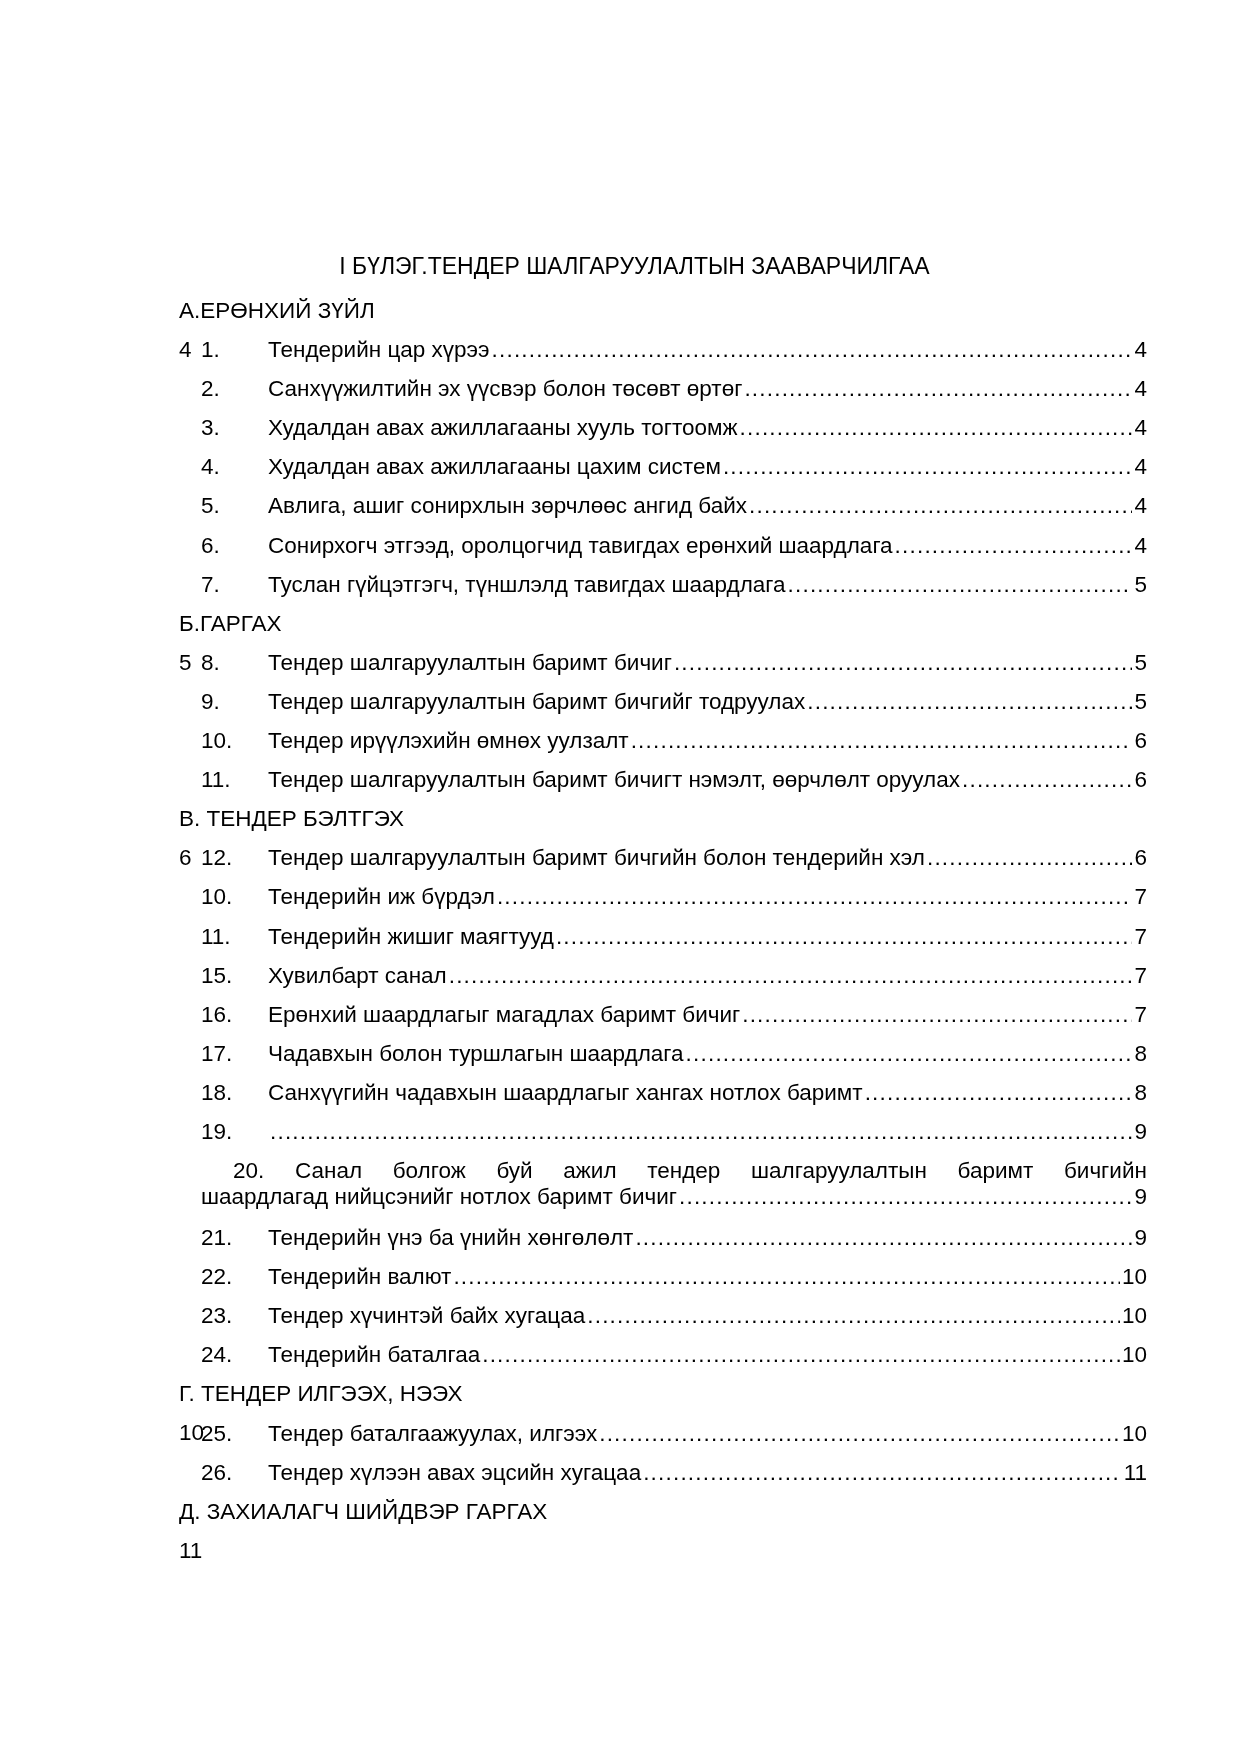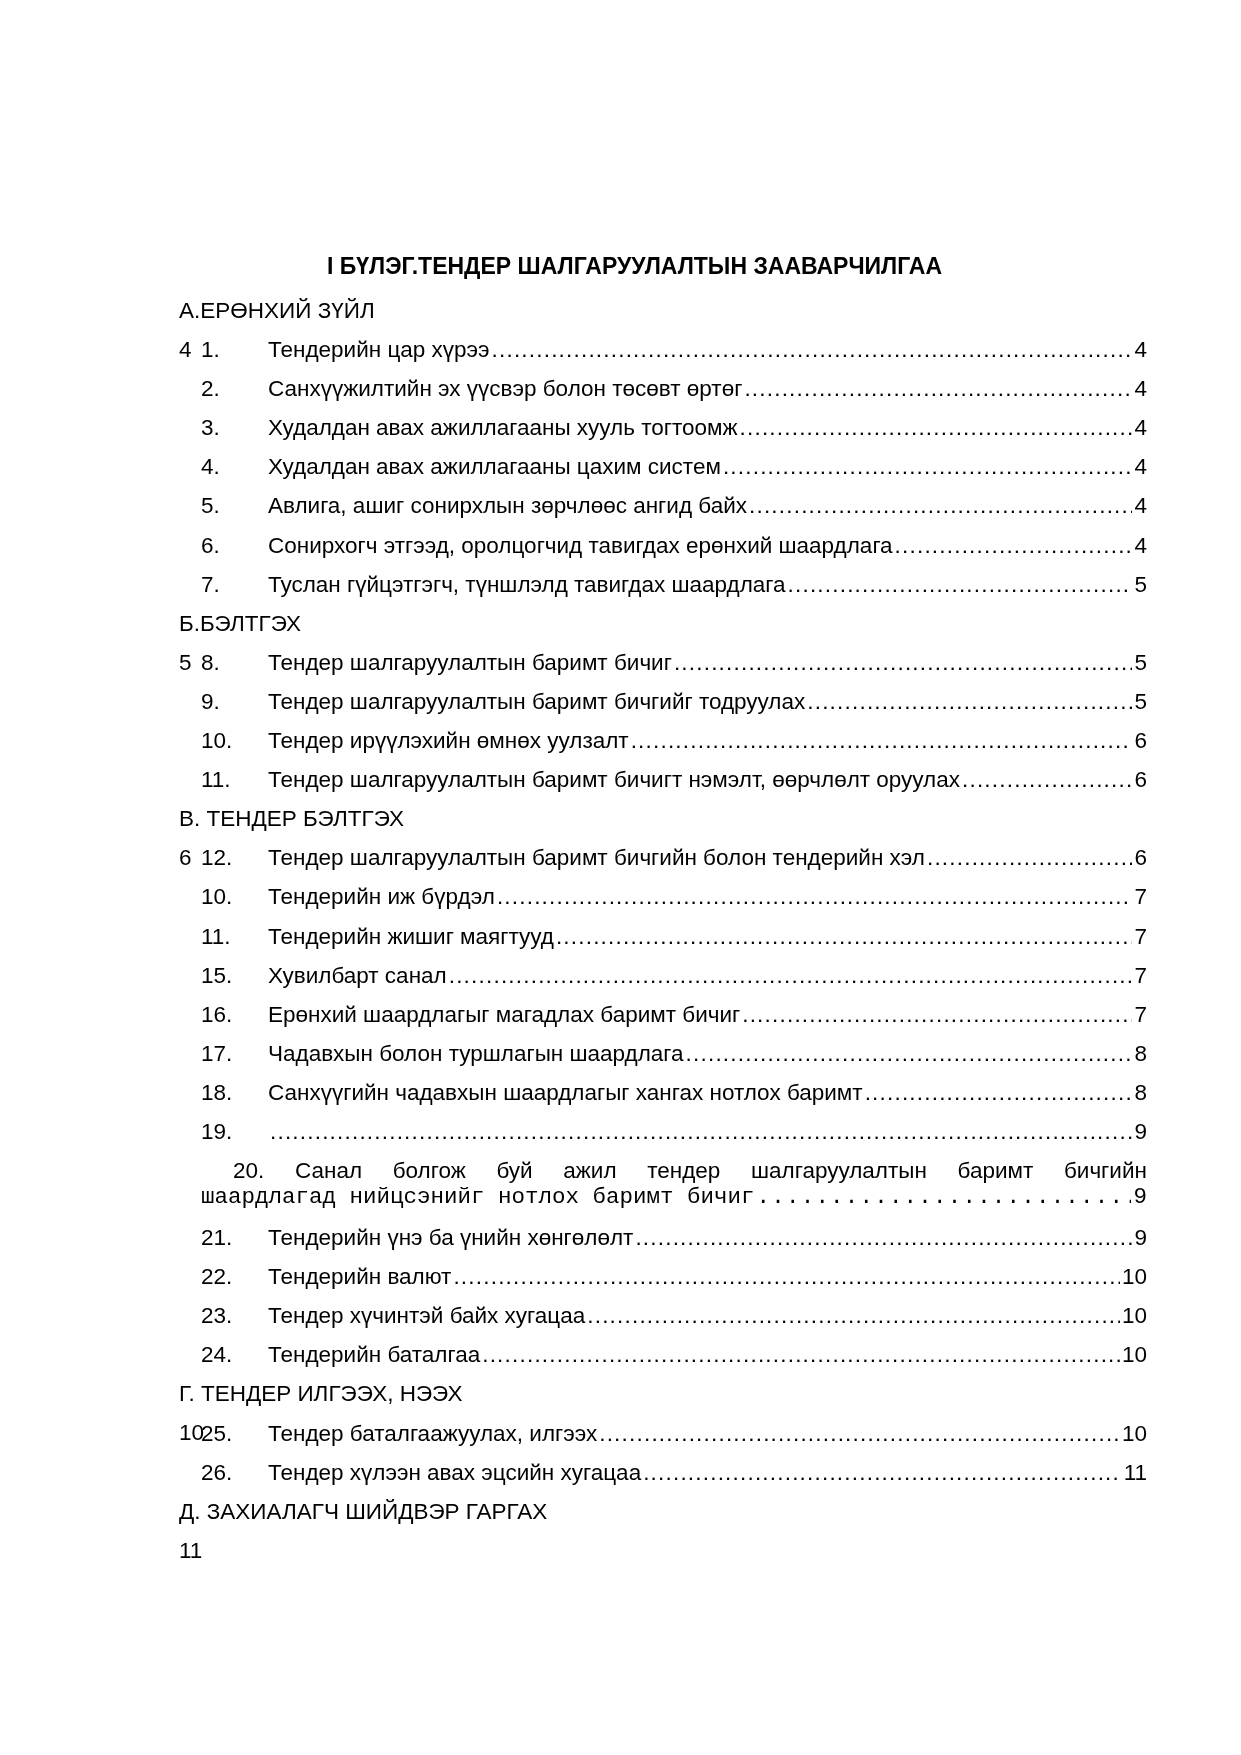--- a/index.html
+++ b/index.html
@@ -22,21 +22,21 @@
     width: 1241px;
     height: 1755px;
     background: #ffffff;
   }
   .toc-title {
     position: absolute;
     left: 0;
     width: 1241px;
     top: 250px;
     text-align: center;
-    font-weight: bold;
+    font-weight: normal;
     font-size: 23px;
     line-height: 32px;
     padding-left: 28px;
     box-sizing: border-box;
   }
   .toc {
     position: absolute;
     left: 177px;
     top: 291px;
     width: 970px;
@@ -88,21 +88,20 @@
   }
   .multi .line1 span { flex: 0 0 auto; }
   .multi .line2 {
     display: flex;
     align-items: flex-start;
     height: 26px;
     line-height: 26px;
     margin-top: -6px;
     padding-bottom: 8px;
     white-space: nowrap;
-    font-family: Liberation Mono, monospace;
   }
 </style>
 </head>
 <body>
 
 <div class="page">
   <div class="toc-title">I БҮЛЭГ.ТЕНДЕР ШАЛГАРУУЛАЛТЫН ЗААВАРЧИЛГАА</div>
 
   <div class="toc">
 
@@ -155,21 +154,21 @@
     </div>
 
     <div class="row item">
       <span class="num">7.</span>
       <span class="label">Туслан гүйцэтгэгч, түншлэлд тавигдах шаардлага</span>
       <span class="leader"></span>
       <span class="page-num">5</span>
     </div>
 
     <div class="row section">
-      <span class="label">Б.БЭЛТГЭХ</span>
+      <span class="label">Б.ГАРГАХ</span>
       <span class="leader"></span>
       <span class="page-num">5</span>
     </div>
 
     <div class="row item">
       <span class="num">8.</span>
       <span class="label">Тендер шалгаруулалтын баримт бичиг</span>
       <span class="leader"></span>
       <span class="page-num">5</span>
     </div>

